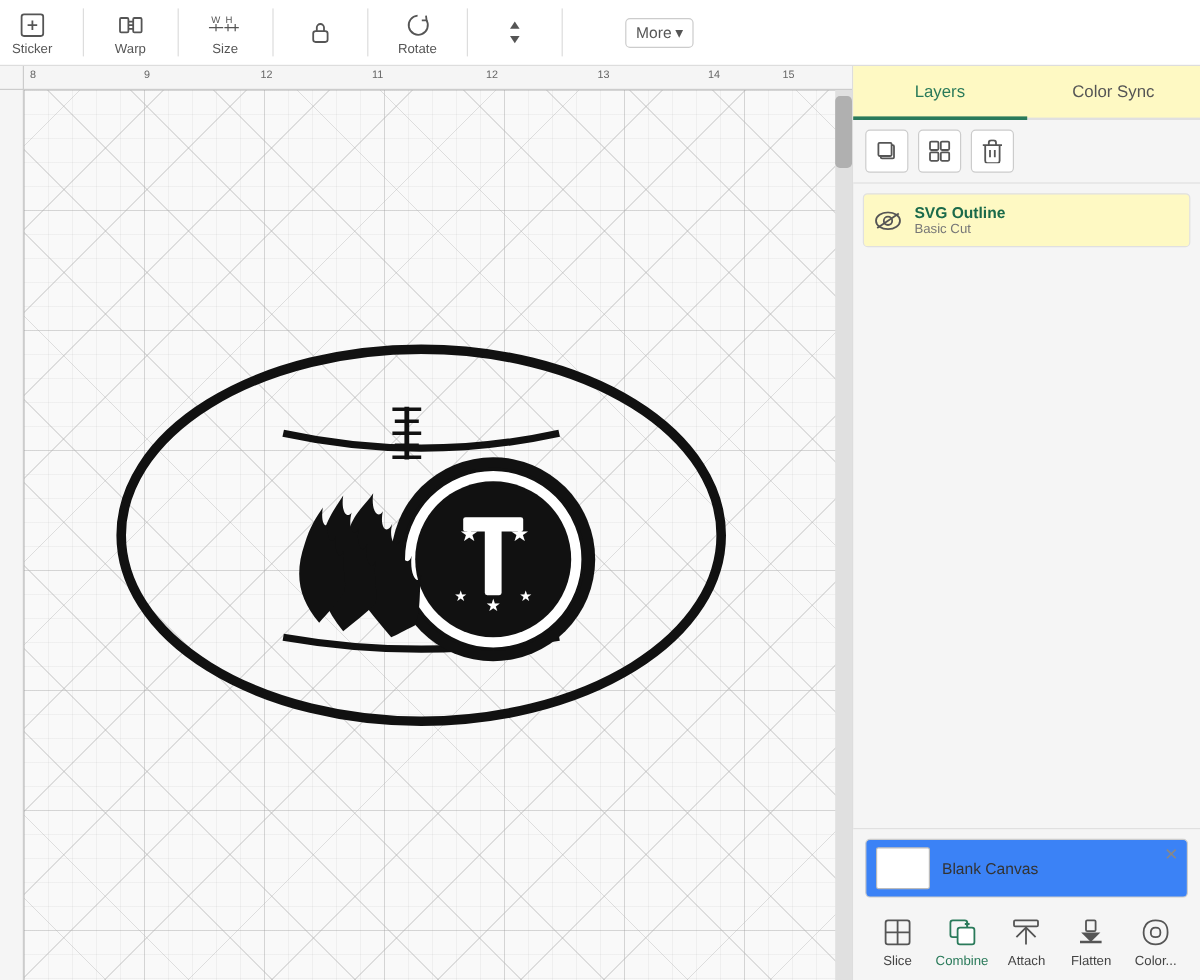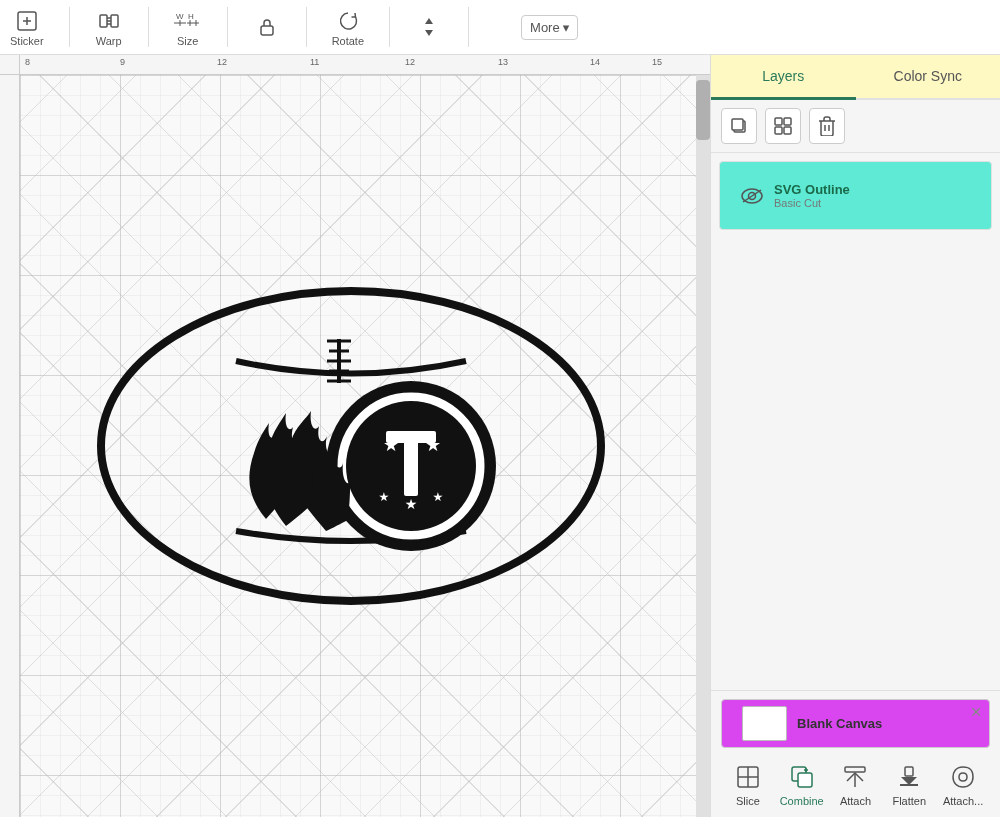--- a/index.html
+++ b/index.html
@@ -228,22 +228,22 @@
     
     .layers-list {
       flex: 1;
       padding: 8px;
       overflow-y: auto;
     }
     .layer-item {
       display: flex;
       align-items: center;
       gap: 10px;
-      padding: 20px;
-      background: #5eead4;
+      padding: 8px;
+      background: #fef9c3;
       border: 1px solid #e0e0e0;
       border-radius: 4px;
       cursor: pointer;
     }
     .layer-eye {
       width: 24px;
       height: 24px;
       display: flex;
       align-items: center;
       justify-content: center;
@@ -266,26 +266,25 @@
     
     .bottom-panel {
       padding: 8px 10px;
       background: #f5f5f5;
       border-top: 1px solid #e0e0e0;
     }
     .blank-canvas-item {
       display: flex;
       align-items: center;
       gap: 10px;
-      padding: 6px 20px;
-      background: #d946ef;
+      padding: 6px 8px;
+      background: #3b82f6;
       border: 1px solid #ccc;
       border-radius: 4px;
       margin-bottom: 8px;
-      font-weight: bold;
     }
     .blank-canvas-thumb {
       width: 45px;
       height: 35px;
       background: white;
       border: 1px solid #bbb;
       border-radius: 2px;
     }
     .blank-canvas-label {
       font-size: 13px;
@@ -606,19 +605,19 @@
           <span class="btn-label">Flatten</span>
         </div>
 
         <div class="action-btn">
           <div class="btn-icon">
             <svg width="28" height="28" viewBox="0 0 28 28" fill="none">
               <path d="M14 4 C6 4 4 10 4 14 C4 20 8 24 14 24 C20 24 24 20 24 14 C24 8 22 4 14 4Z" fill="none" stroke="#555" stroke-width="1.5"></path>
               <path d="M14 10 C11 10 10 12 10 14 C10 17 11 18 14 18 C17 18 18 17 18 14 C18 11 17 10 14 10Z" fill="none" stroke="#555" stroke-width="1.5"></path>
             </svg>
           </div>
-          <span class="btn-label">Attach...</span>
+          <span class="btn-label">Color...</span>
         </div>
       </div>
     </div>
 
   </div>
 </div>
 
 </body></html>

